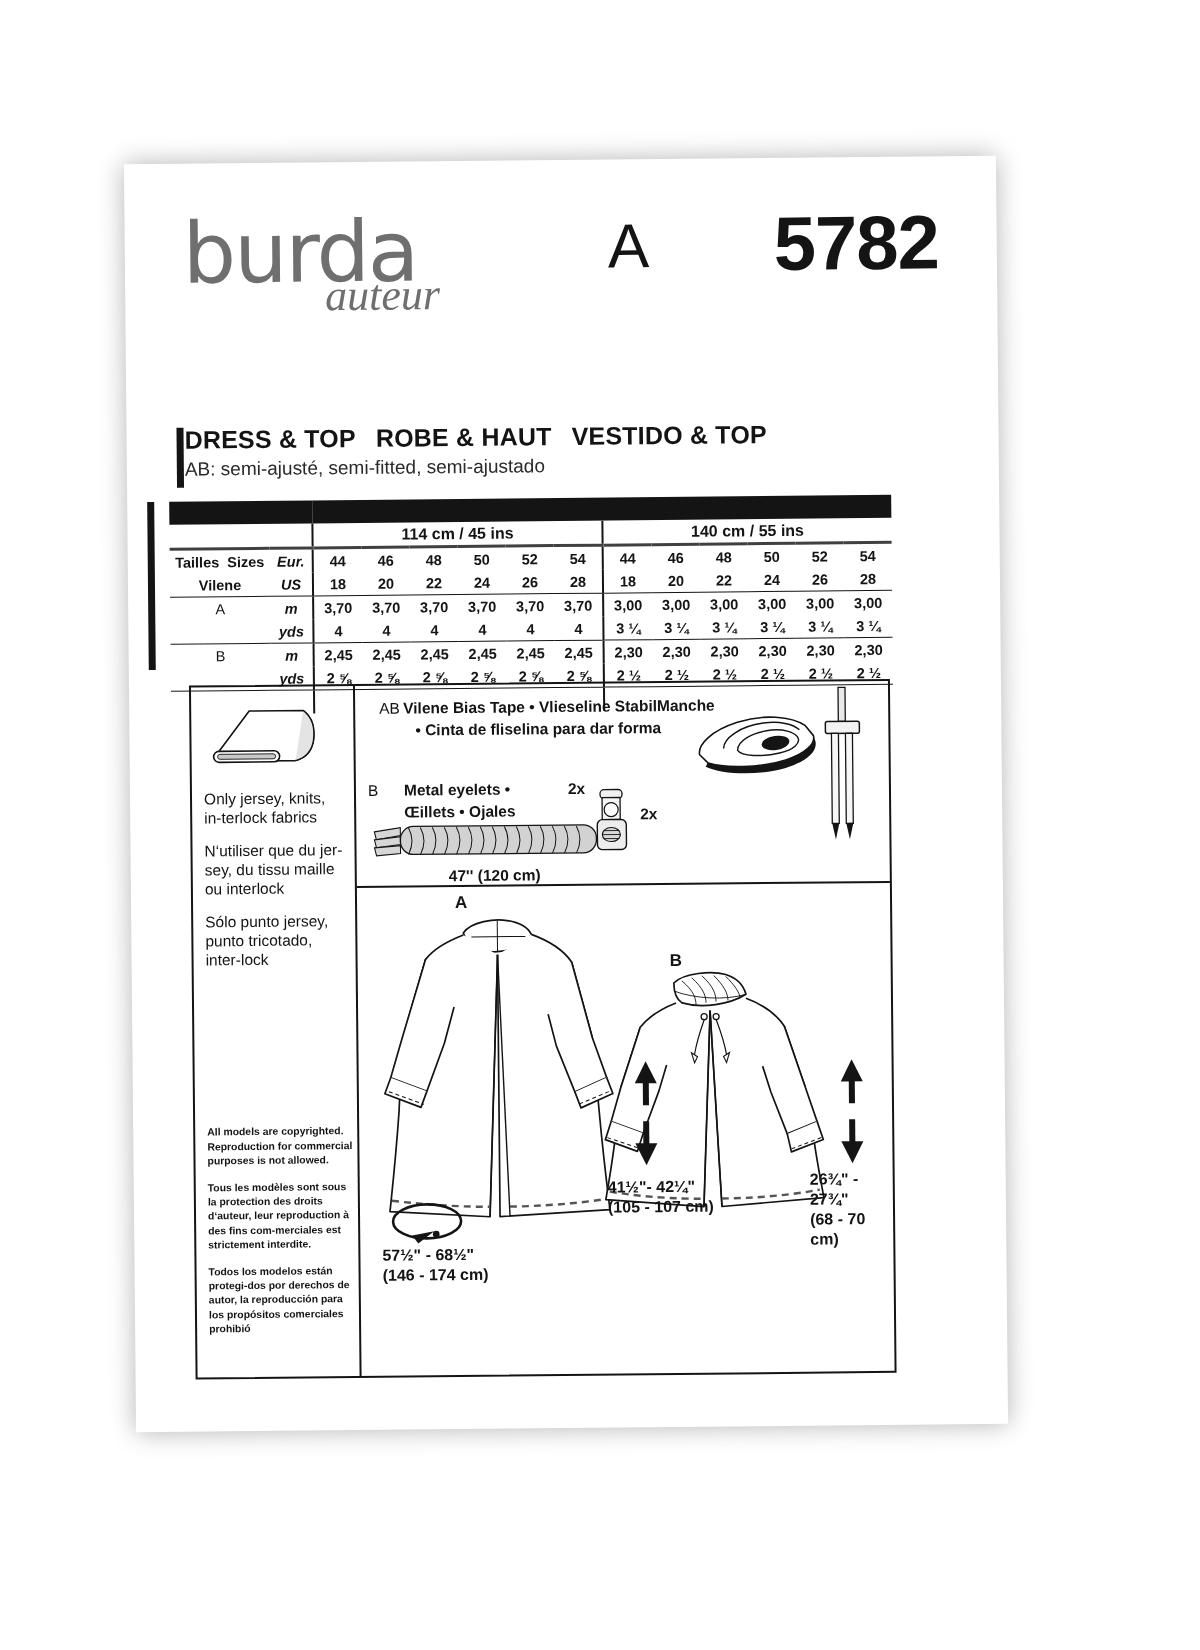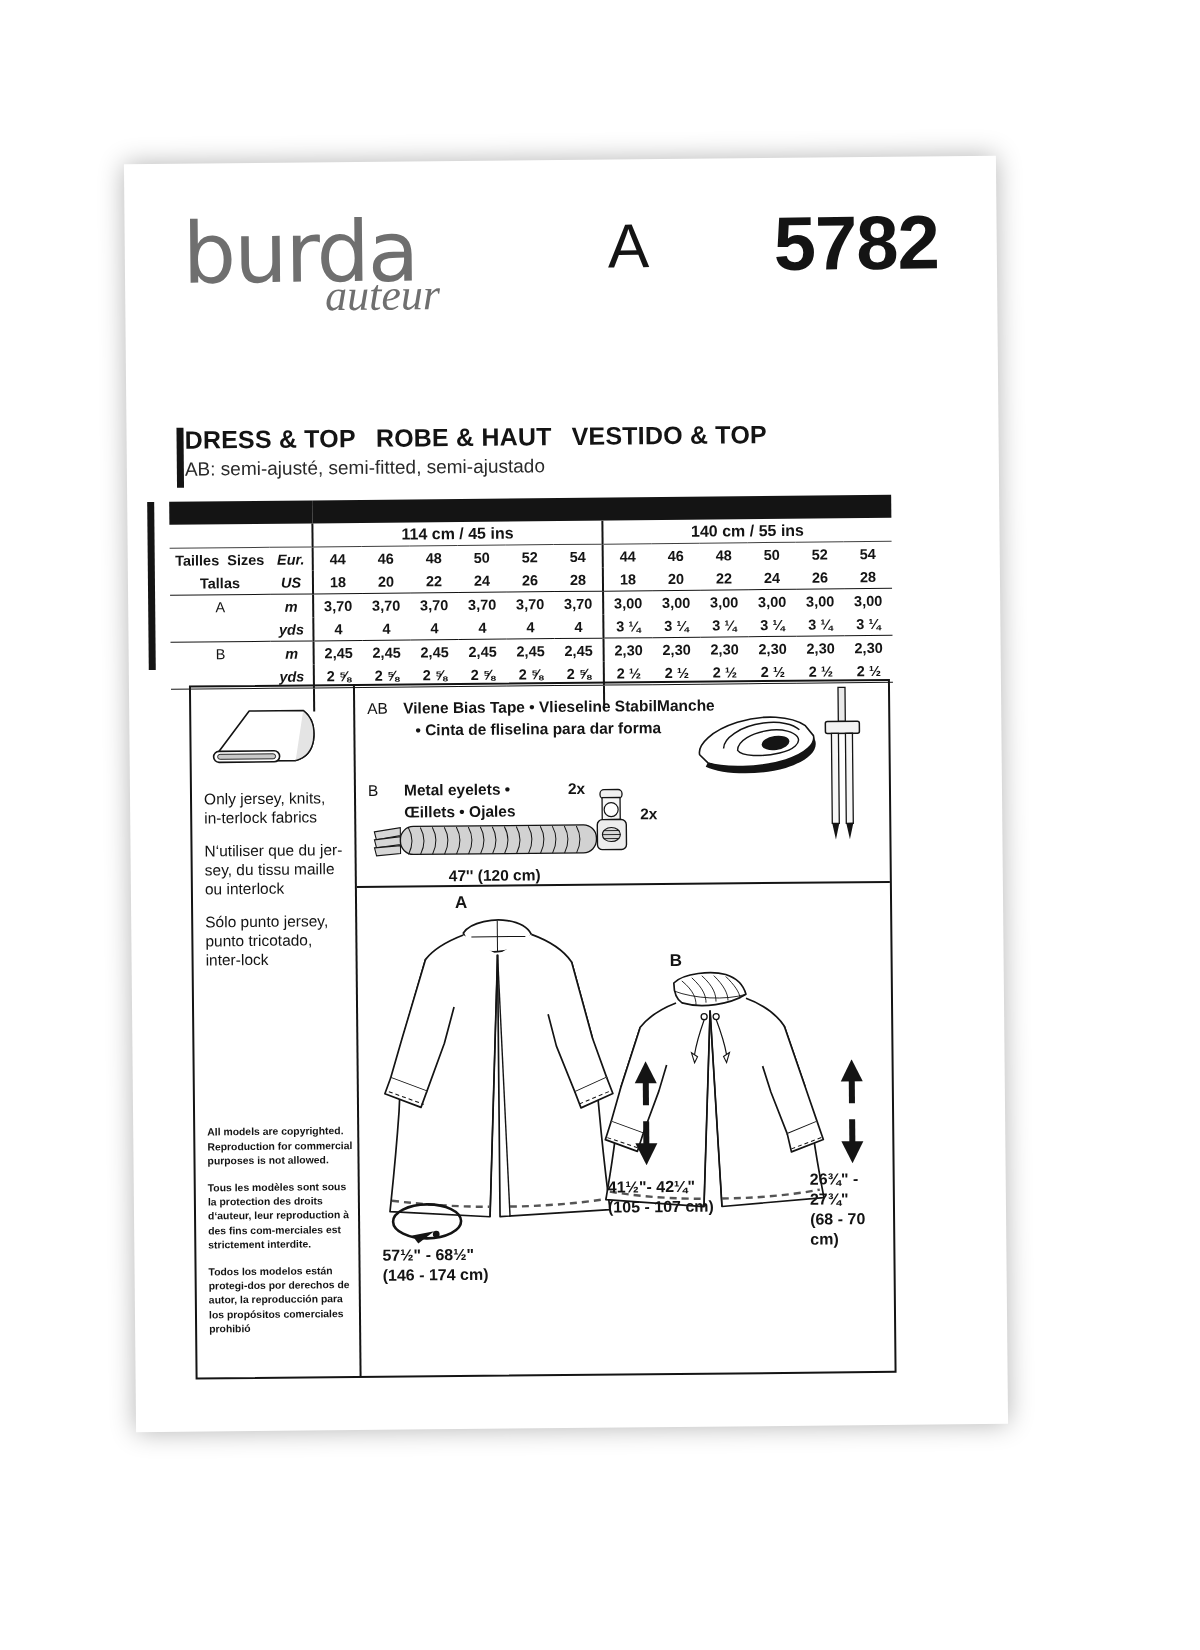--- a/index.html
+++ b/index.html
@@ -84,21 +84,21 @@
   }
   table.yard td{ padding:0; text-align:center; height:23px; }
   td.lbl{ text-align:left; font-weight:700; padding-left:4px; width:100px;}
   td.lbl2{ text-align:left; font-weight:400; padding-left:4px;}
   td.unit{ text-align:right; padding-right:7px; width:42px; font-weight:700;font-style:italic;}
   td.val{ width:48px; }
   .topbar td{ background:#141414; height:7px;}
   .hdr-w{ font-size:16px; font-weight:700; height:26px;}
   .bl{ border-left:2px solid #141414; }
   .bt{ border-top:1.6px solid #141414; }
-  .bt-thin{ border-top:1px solid #404040;margin-top:27px; }
+  .bt-thin{ border-top:3px solid #404040;margin-top:27px; }
   .sz{ font-weight:700; }
   
   .panels{
     position:absolute; left:60px; top:522px;
     width:697px; height:690px;
     border:2.5px solid #141414;
   }
   .col-left{
     position:absolute; left:0; top:0; width:164px; height:100%;
     border-right:2.5px solid #141414;
@@ -187,21 +187,21 @@
         <td class="val bt-thin sz">52</td>
         <td class="val bt-thin sz">54</td>
         <td class="val bl bt-thin sz">44</td>
         <td class="val bt-thin sz">46</td>
         <td class="val bt-thin sz">48</td>
         <td class="val bt-thin sz">50</td>
         <td class="val bt-thin sz">52</td>
         <td class="val bt-thin sz">54</td>
       </tr>
       <tr>
-        <td class="lbl">Tallas</td>
+        <td class="lbl">Vilene</td>
         <td class="unit">US</td>
         <td class="val bl sz">18</td>
         <td class="val sz">20</td>
         <td class="val sz">22</td>
         <td class="val sz">24</td>
         <td class="val sz">26</td>
         <td class="val sz">28</td>
         <td class="val bl sz">18</td>
         <td class="val sz">20</td>
         <td class="val sz">22</td>
@@ -302,21 +302,21 @@
       <div class="copy-txt">
         <p>All models are copyrighted. Reproduction for commercial purposes is not allowed.</p>
         <p>Tous les modèles sont sous la protection des droits d‘auteur, leur reproduction à des fins com-merciales est strictement interdite.</p>
         <p>Todos los modelos están protegi-dos por derechos de autor, la reproducción para los propósitos comerciales prohibió</p>
       </div>
     </div>
 
     <div class="col-right">
 
       <div class="notions">
-        <div class="not-row not-tag" style="left:12px; top:14px;">AB</div>
+        <div class="not-row not-tag" style="left:24px; top:14px;">AB</div>
         <div class="not-row not-b" style="left:48px; top:14px;">Vilene Bias Tape • Vlieseline StabilManche</div>
         <div class="not-row not-b" style="left:60px; top:36px;">• Cinta de fliselina para dar forma</div>
 
         <div class="not-row not-tag" style="left:12px; top:96px;">B</div>
         <div class="not-row not-b" style="left:48px; top:96px;">Metal eyelets •</div>
         <div class="not-row not-b" style="left:212px; top:96px;">2x</div>
         <div class="not-row not-b" style="left:48px; top:118px;">Œillets •  Ojales</div>
 
         <svg style="position:absolute; left:10px; top:130px;" width="245" height="52" viewBox="0 0 245 52">
           <path d="M8 16 L34 12 L34 20 L10 24 Z" fill="#d6d6d6" stroke="#141414" stroke-width="1.1"></path>

